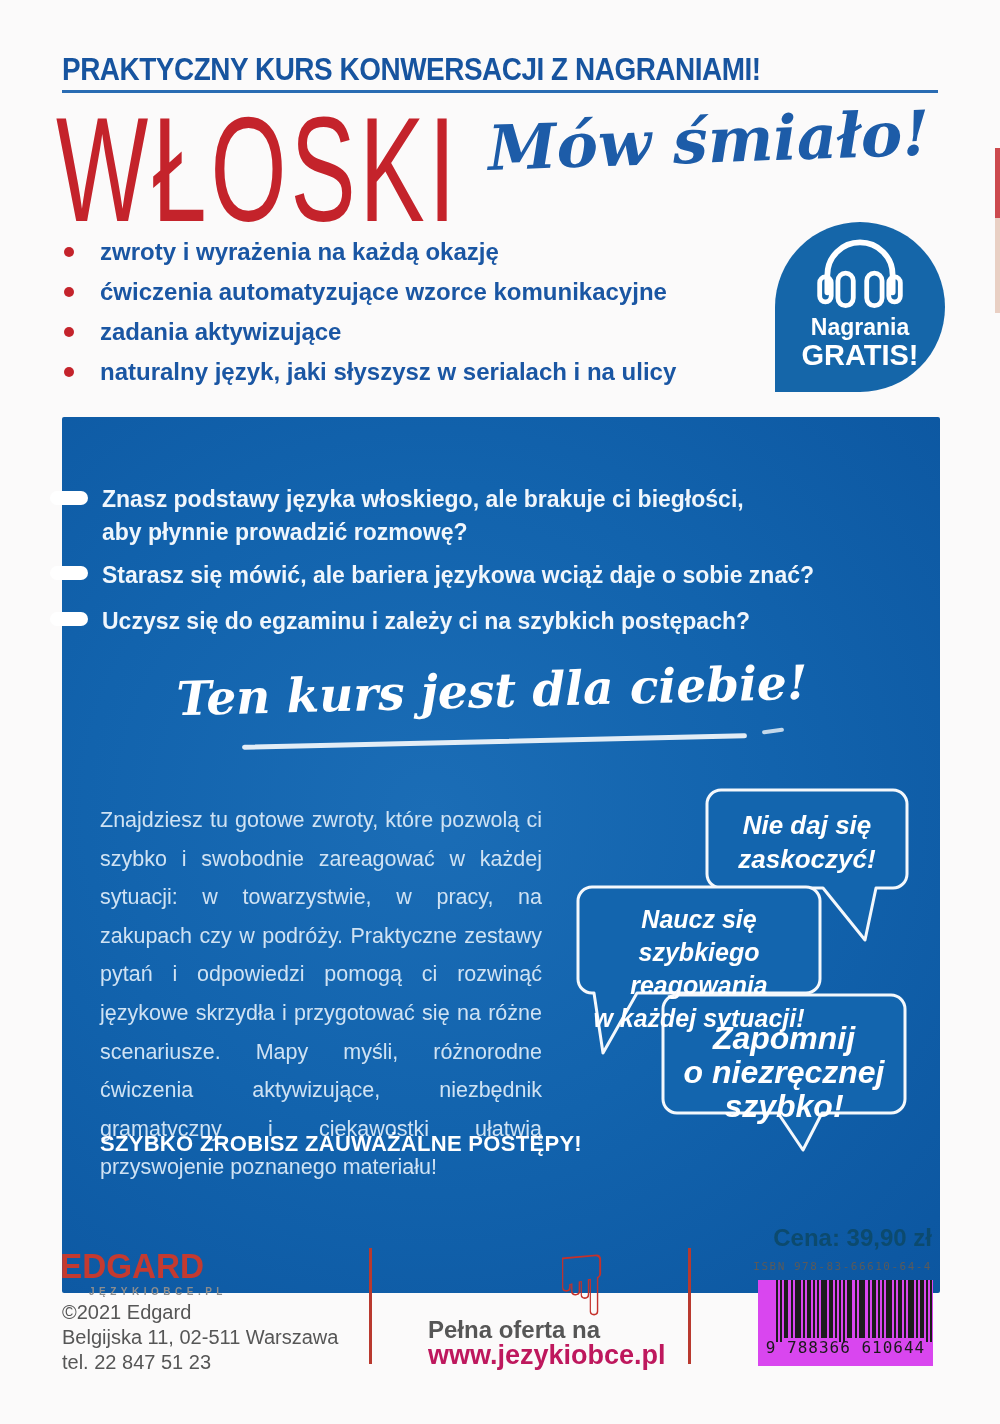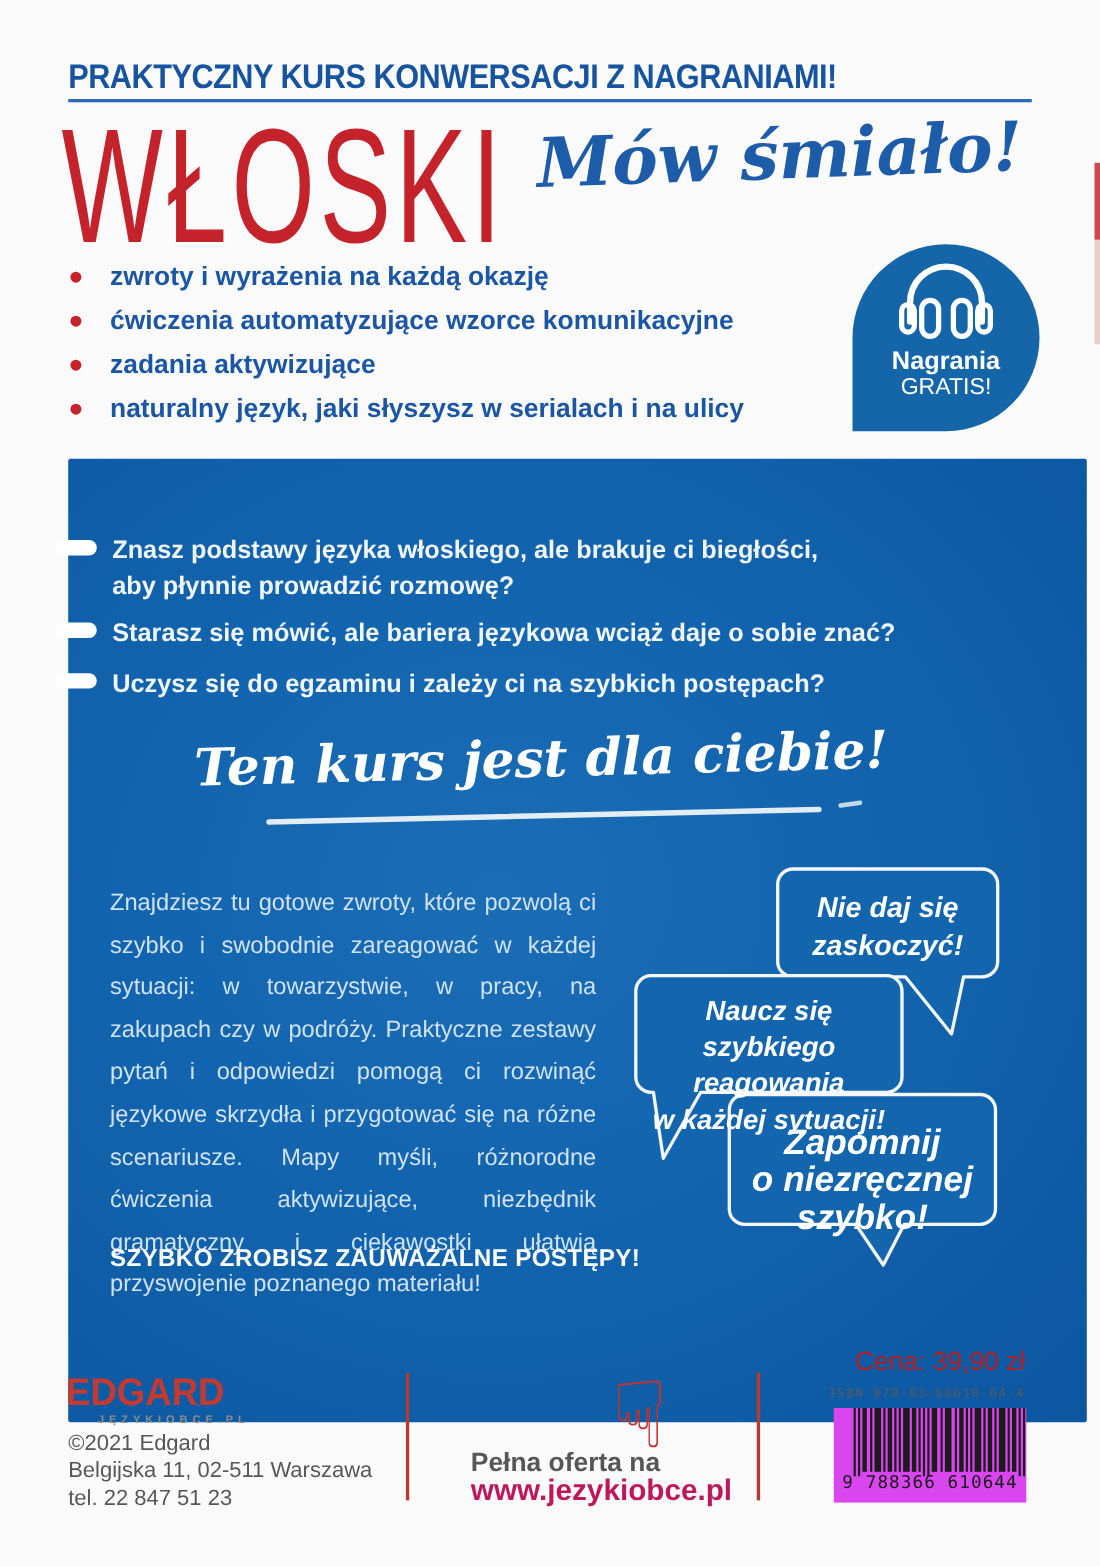--- a/index.html
+++ b/index.html
@@ -44,28 +44,27 @@
   }
 
   
   .badge{
     left:775px;top:222px;width:170px;height:170px;
     background:#1566a9;border-radius:50% 50% 50% 0;
     display:flex;flex-direction:column;align-items:center;justify-content:flex-start;
     padding-top:14px;box-sizing:border-box;
   }
   .badge-line1{font-size:23px;font-weight:bold;color:#fff;line-height:1.15;}
-  .badge-line2{font-size:21px;font-weight:normal;color:#fff;line-height:1.1;}
+  .badge-line2{font-size:29px;font-weight:bold;color:#fff;line-height:1.1;}
 
   
   .panel{
     left:62px;top:417px;width:878px;height:876px;
     background:radial-gradient(ellipse at 42% 45%, #1b6db6 0%, #1263ad 48%, #0c56a0 100%);
     border-radius:2px;
-    padding-left:48px;
   }
   .q-marker{position:absolute;left:-12px;width:38px;height:14px;border-radius:8px;background:#ffffff;}
   .question{
     position:absolute;left:40px;width:800px;
     font-size:23px;font-weight:bold;color:#f0f6fc;
     line-height:33px;white-space:pre-line;
   }
   .script-heading{
     position:absolute;left:100px;top:246px;width:660px;text-align:center;
     font-family:"DejaVu Serif", serif;font-style:italic;font-weight:bold;
@@ -110,21 +109,21 @@
   .contact{
     left:62px;top:1300px;font-size:20px;color:#565656;line-height:25px;
   }
   .divider{width:3px;height:116px;background:#b9392e;top:1248px;}
   .hand-icon{
     left:556px;top:1244px;font-size:84px;line-height:1;color:#c5312b;
     font-family:"DejaVu Sans", sans-serif;
   }
   .offer-text{left:428px;top:1316px;font-size:24px;font-weight:bold;color:#565656;}
   .offer-url{left:428px;top:1340px;font-size:27px;font-weight:bold;color:#be185d;}
-  .price{left:700px;top:1224px;width:232px;text-align:right;font-size:24px;font-weight:normal;color:#b91c1c;}
+  .price{left:700px;top:1224px;width:232px;text-align:right;font-size:24px;font-weight:bold;color:#0c4a6e;}
   .isbn{
     left:700px;top:1260px;width:232px;text-align:right;
     font-family:"DejaVu Sans Mono", monospace;font-size:11px;color:#5a5a5a;letter-spacing:1.5px;
   }
   .barcode{left:758px;top:1280px;width:175px;height:86px;background:#d946ef;}
   .barcode-digits{
     position:absolute;left:0;top:58px;width:175px;text-align:center;
     font-family:"DejaVu Sans Mono", monospace;font-size:16px;color:#1a1a1a;letter-spacing:1px;
     white-space:nowrap;
   }

